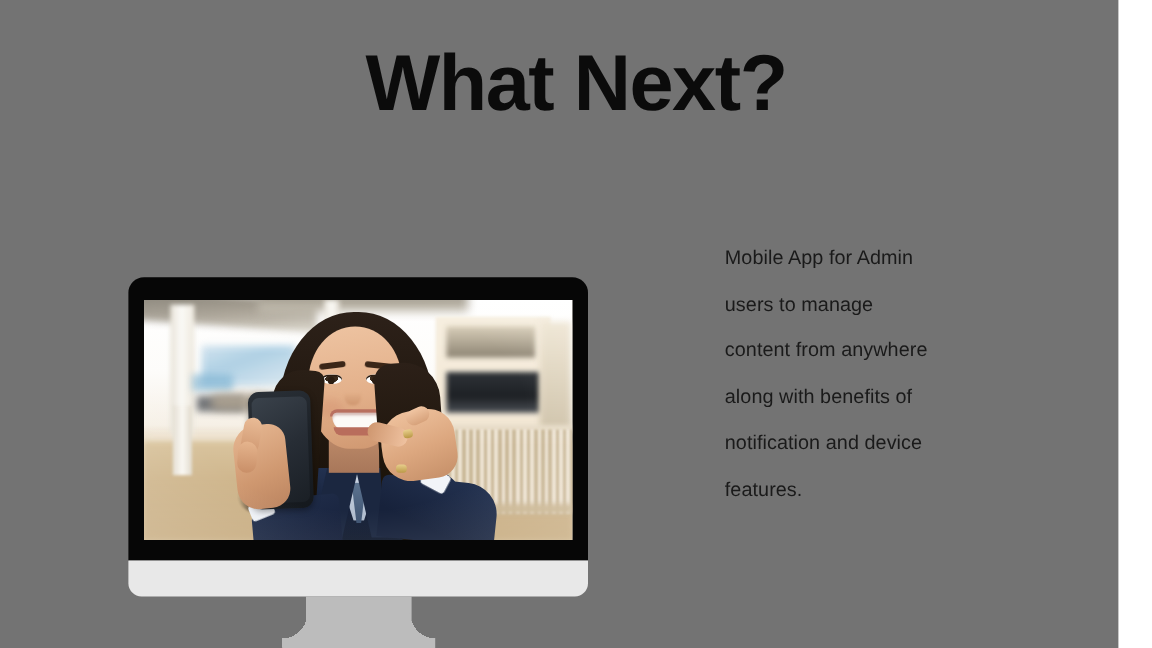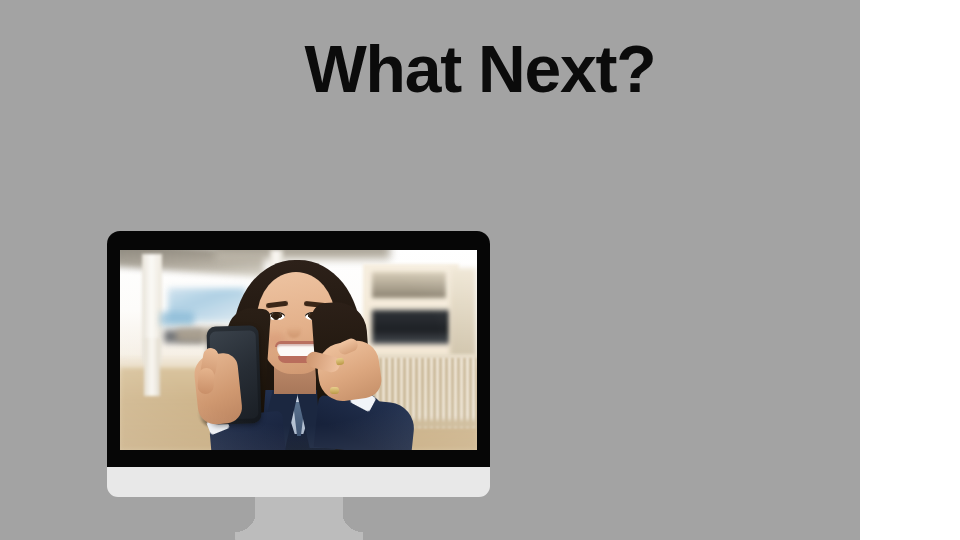--- a/index.html
+++ b/index.html
@@ -4,22 +4,22 @@
 <style>
   * { margin:0; padding:0; box-sizing:border-box; }
   html,body { width:960px; height:540px; }
   body {
     background:#ffffff;
     font-family:"Liberation Sans", sans-serif;
     overflow:hidden;
     position:relative;
   }
   #slide {
-    position:absolute; left:0; top:0; width:860px; height:540px;
-    background:#a3a3a3;
+    position:absolute; left:0; top:0; width:932px; height:540px;
+    background:#737373;
   }
 
   
   #slide-title {
     position:absolute; left:0; top:36px; width:960px;
     text-align:center;
     font-size:66px;
     font-weight:900;
     letter-spacing:-1.2px;
     color:#0b0b0b;
@@ -443,14 +443,22 @@
         <div class="w-ring2"></div>
 
         <div class="vignette"></div>
       </div>
     </div>
 
     <div id="monitor-chin"></div>
     <div id="monitor-stand"></div>
   </div>
 
+  <div id="body-paragraph">
+      <div>Mobile App for Admin</div>
+      <div>users to manage</div>
+      <div>content from anywhere</div>
+      <div>along with benefits of</div>
+      <div>notification and device</div>
+      <div>features.</div>
+    </div>
 
 </div>
 
 </body></html>

